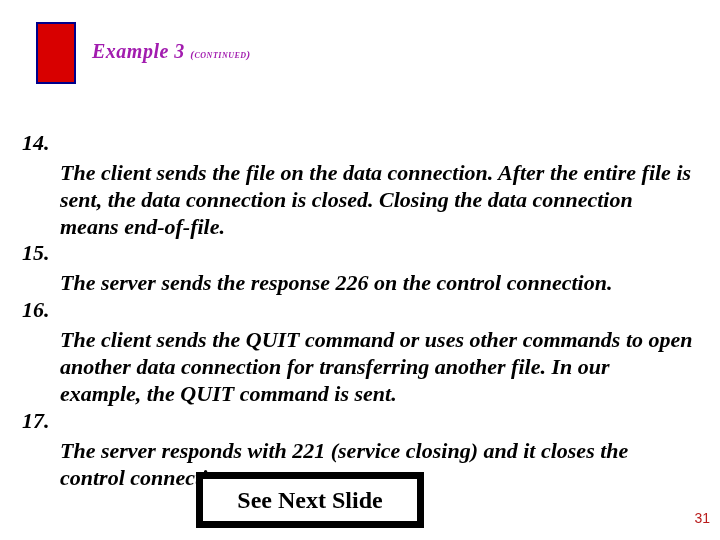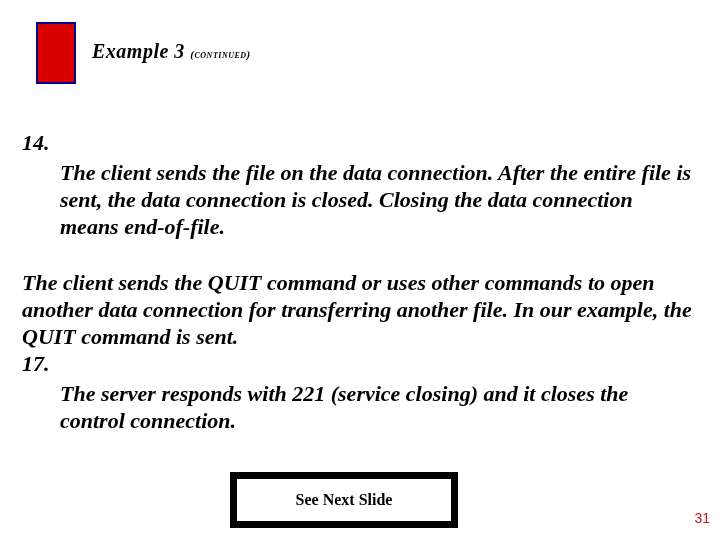--- a/index.html
+++ b/index.html
@@ -19,21 +19,21 @@
     width: 40px;
     height: 62px;
     background: #d80000;
     border: 2px solid #00008b;
     box-sizing: border-box;
   }
   .example-title {
     position: absolute;
     top: 40px;
     left: 92px;
-    color: #000000;
+    color: #a21caf;
     font-style: italic;
     font-weight: bold;
     font-family: "Times New Roman", Times, serif;
     letter-spacing: 0.5px;
   }
   .example-title .main {
     font-size: 20px;
     font-family: "Brush Script MT", cursive, "Times New Roman";
     font-style: italic;
   }
@@ -60,31 +60,31 @@
   .item .num {
     white-space: nowrap;
     min-width: 38px;
   }
   .item .txt {
     flex: 1;
     margin-top: 30px;
   }
   .see-next {
     position: absolute;
-    left: 230px;
+    left: 196px;
     top: 472px;
     width: 214px;
     height: 42px;
     border: 7px solid #000;
     display: flex;
     align-items: center;
     justify-content: center;
     font-family: "Times New Roman", Times, serif;
     font-weight: bold;
-    font-size: 16px;
+    font-size: 24px;
     background: #fff;
   }
   .page-num {
     position: absolute;
     right: 10px;
     bottom: 14px;
     font-family: Arial, sans-serif;
     font-size: 14px;
     color: #b91c1c;
   }
@@ -97,20 +97,25 @@
 <div class="example-title">
   <span class="main">Example 3 </span><span class="sub">(continued)</span>
 </div>
 
 <div class="body-list">
   <div class="item">
     <div class="num">14.</div>
     <div class="txt">The client sends the file on the data connection. After the entire file is sent, the data connection is closed. Closing the data connection means end-of-file.</div>
   </div>
   <div class="item">
+    <div class="num">15.</div>
+    <div class="txt">The server sends the response 226 on the control connection.</div>
+  </div>
+  <div class="item">
+    <div class="num">16.</div>
     <div class="txt">The client sends the QUIT command or uses other commands to open another data connection for transferring another file. In our example, the QUIT command is sent.</div>
   </div>
   <div class="item">
     <div class="num">17.</div>
     <div class="txt">The server responds with 221 (service closing) and it closes the control connection.</div>
   </div>
 </div>
 
 <div class="see-next">
   <span>See Next Slide</span>

